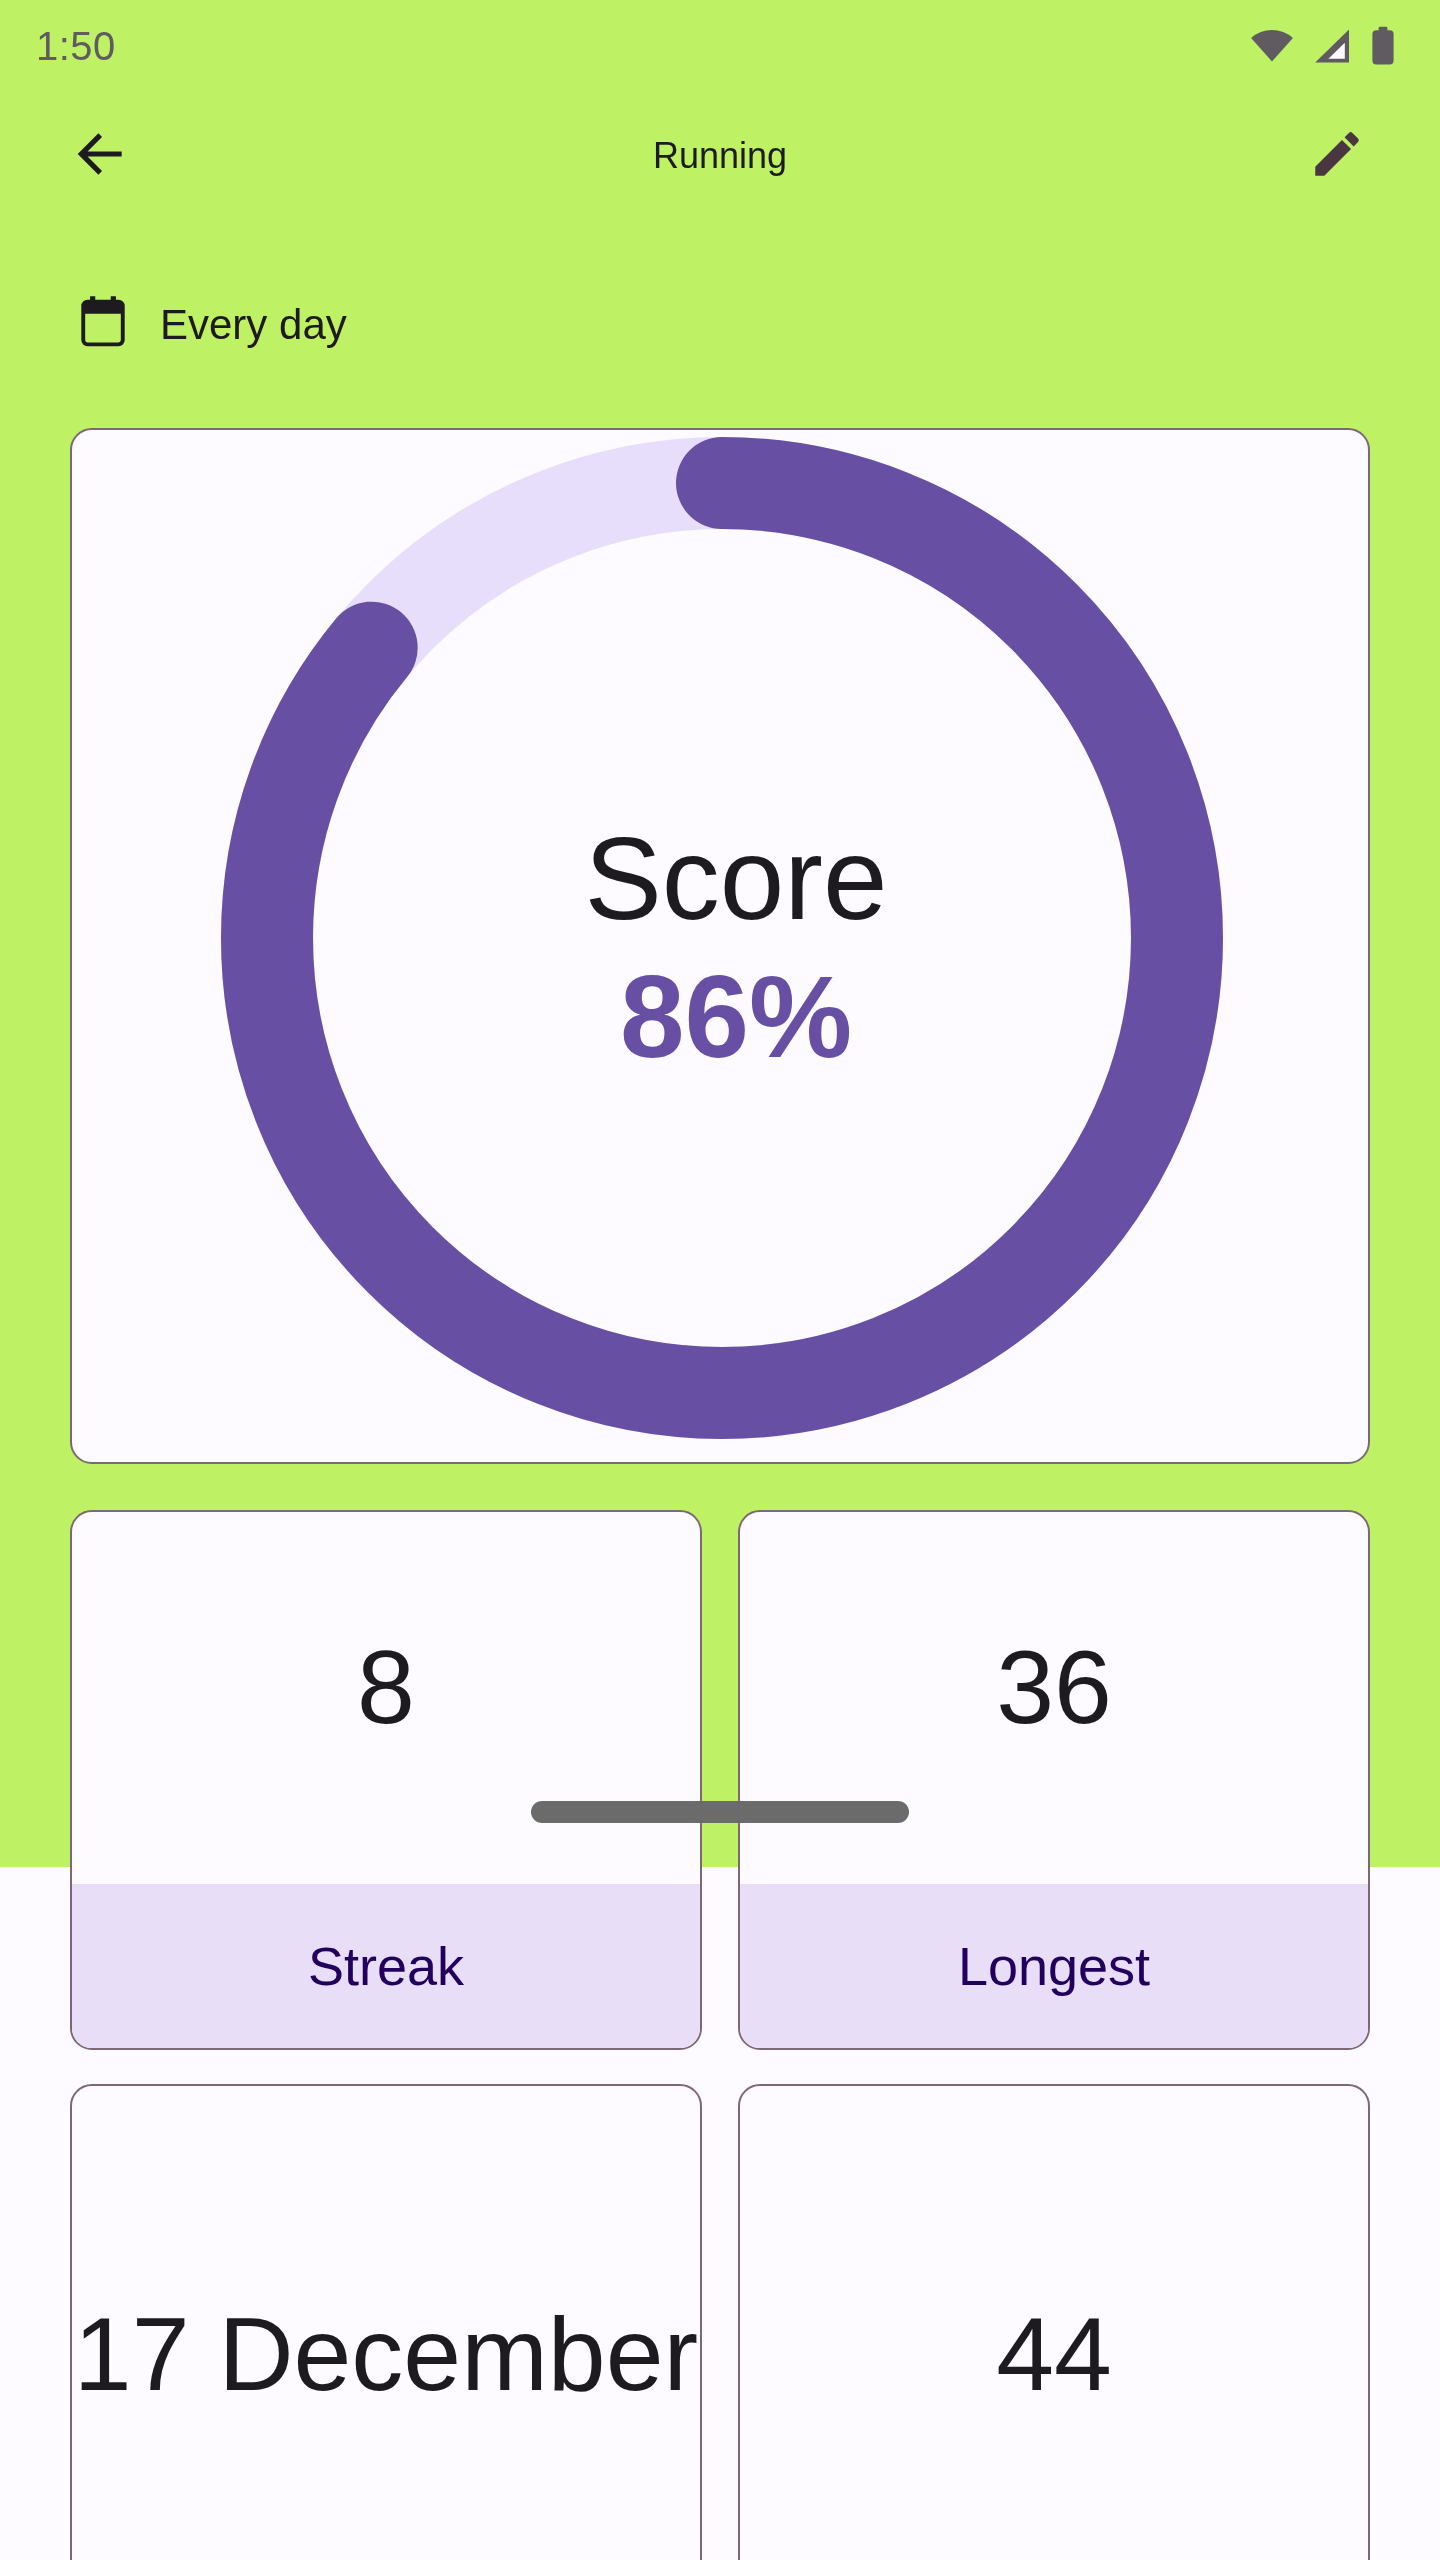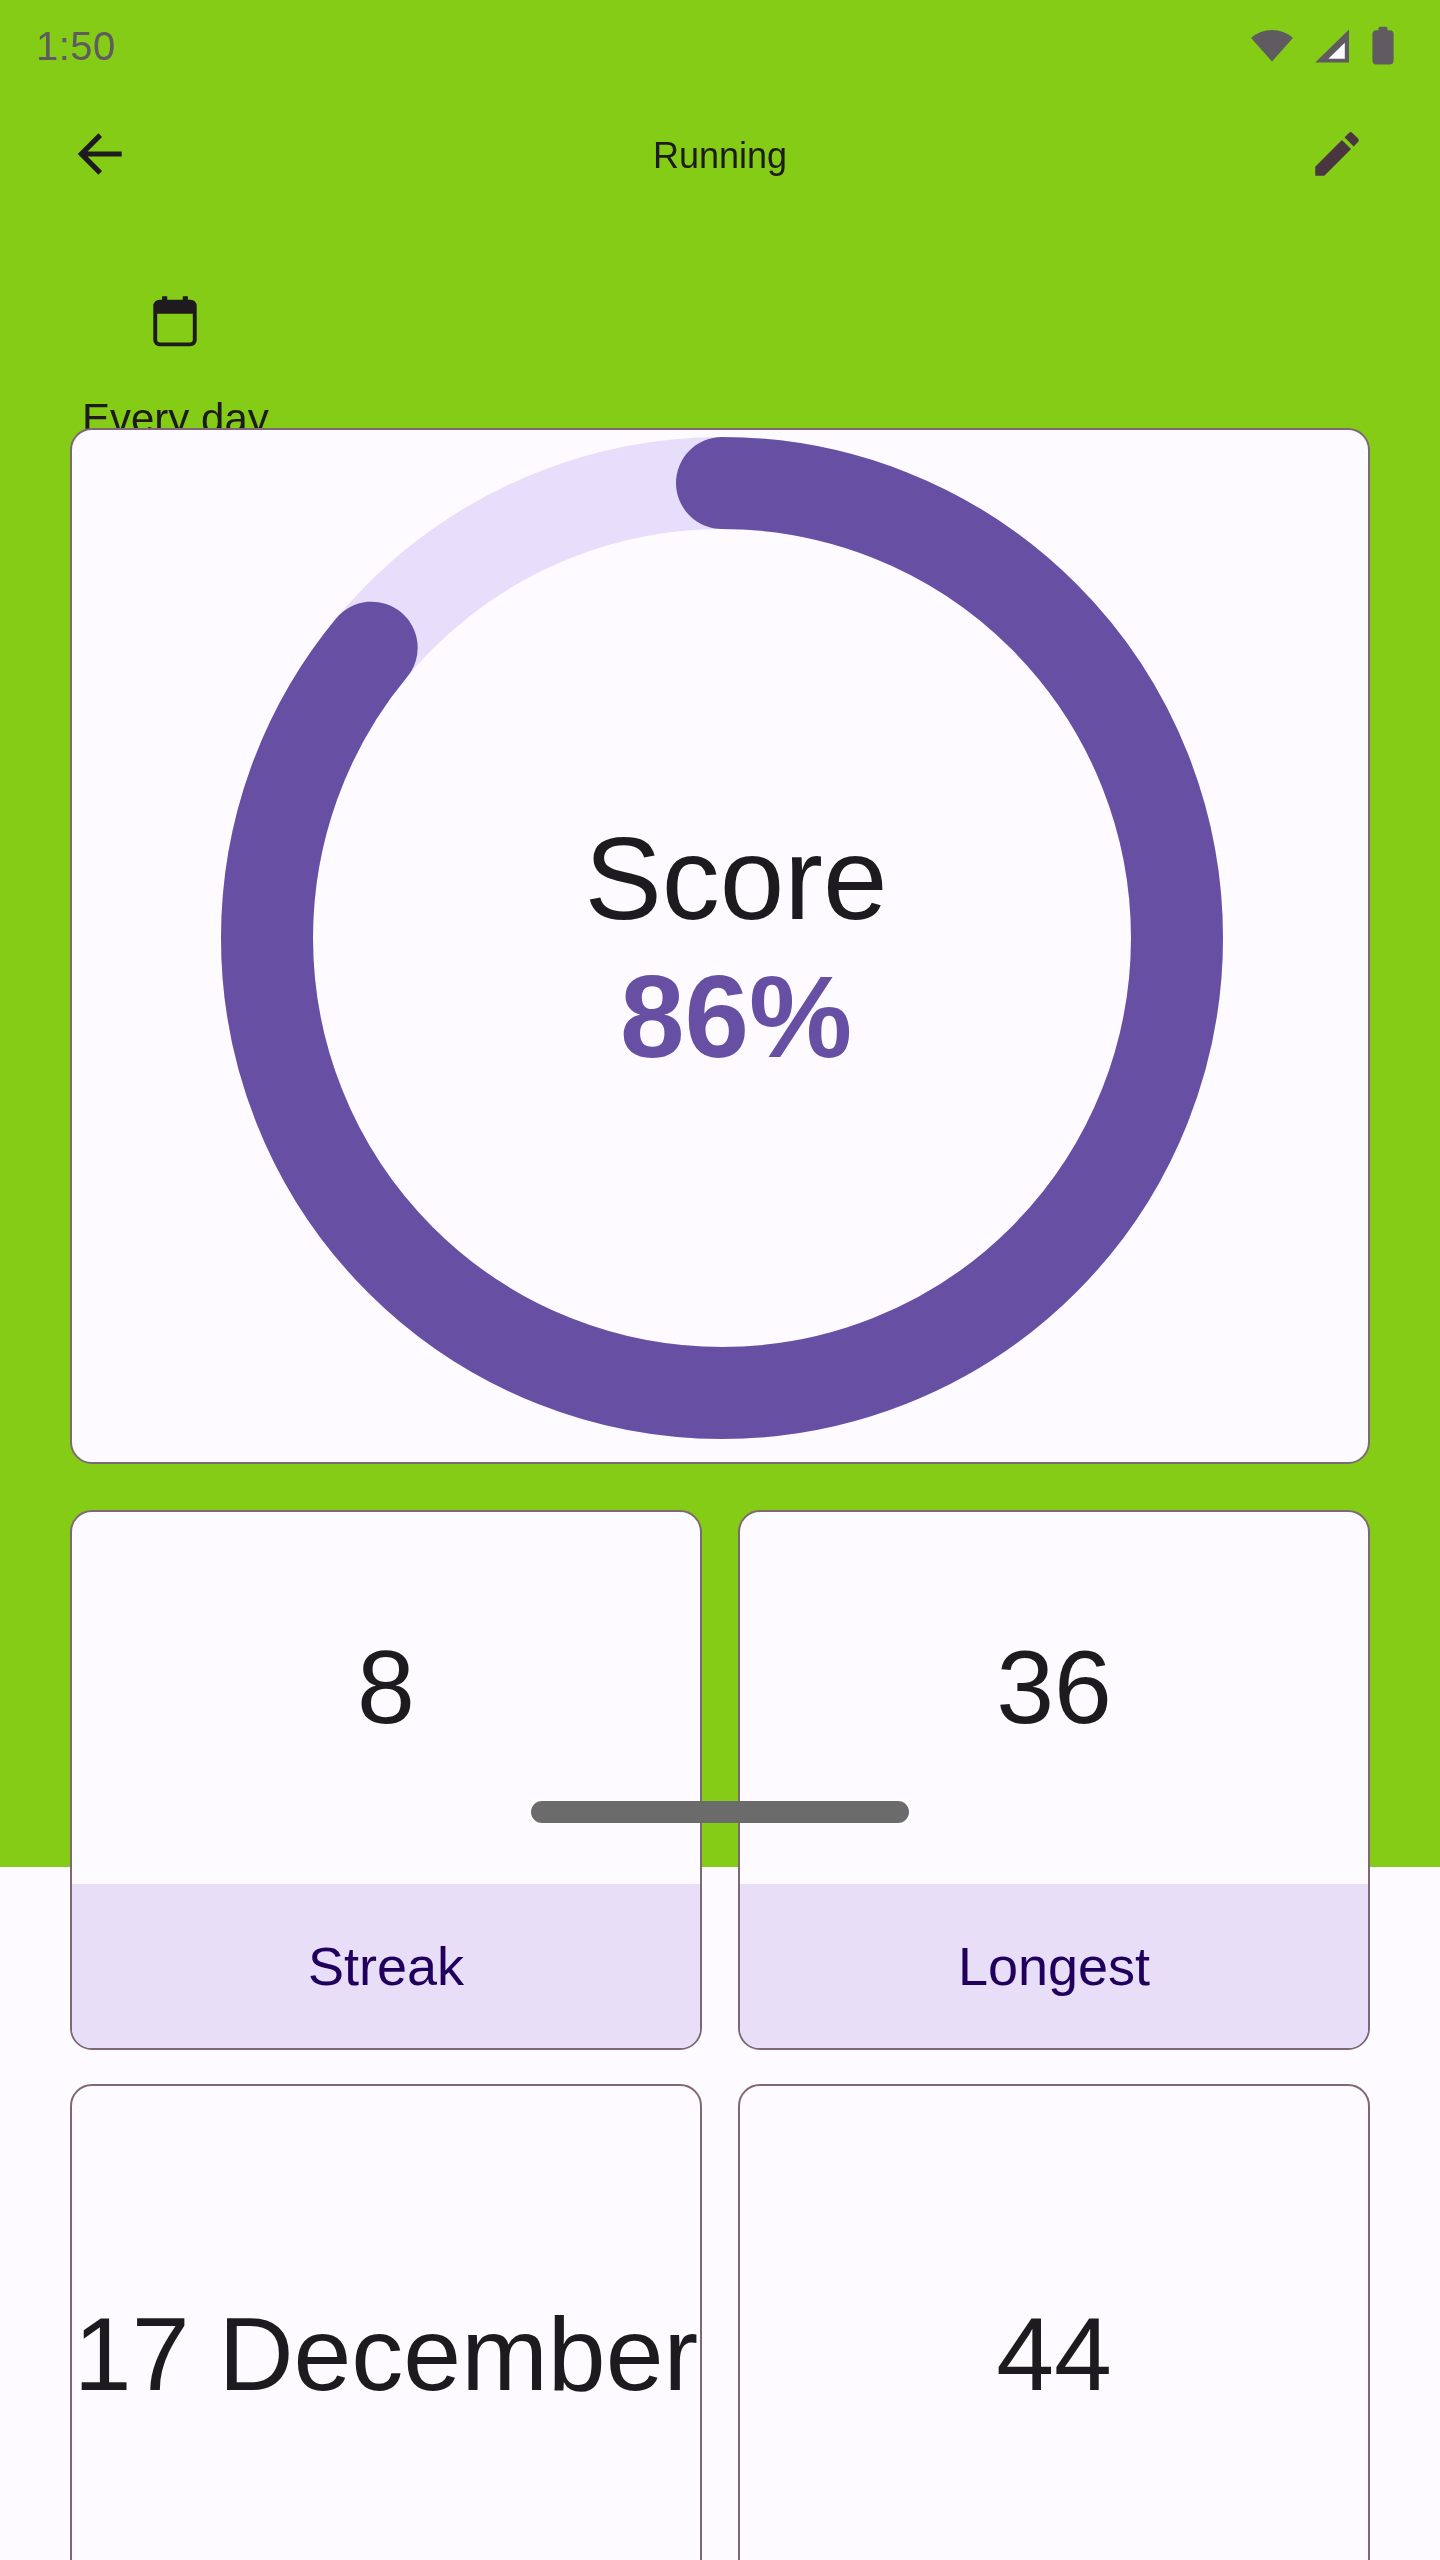--- a/index.html
+++ b/index.html
@@ -9,21 +9,21 @@
     height:2560px;
     background:#FDFBFF;
     font-family:"Liberation Sans", sans-serif;
     overflow:hidden;
   }
 
   .phone {
     position:relative;
     width:1440px;
     height:1867px;
-    background:#84cc16;
+    background:#bef264;
   }
 
   
   .statusbar {
     position:absolute;
     top:0; left:0;
     width:1440px; height:92px;
     display:flex;
     align-items:center;
     justify-content:space-between;
@@ -68,25 +68,24 @@
     position:absolute;
     right:58px;
     width:90px; height:90px;
     display:flex; align-items:center; justify-content:center;
     cursor:pointer;
   }
 
   
   .freq-row {
     position:absolute;
-    top:292px; left:82px;
-    display:flex;
-    align-items:center;
-    gap:40px;
-    flex-direction:column;
+    top:292px; left:72px;
+    display:flex;
+    align-items:center;
+    gap:26px;
   }
   .freq-label {
     font-size:42px;
     color:#1D1B20;
     line-height:1;
   }
 
   
   .score-card {
     position:absolute;

